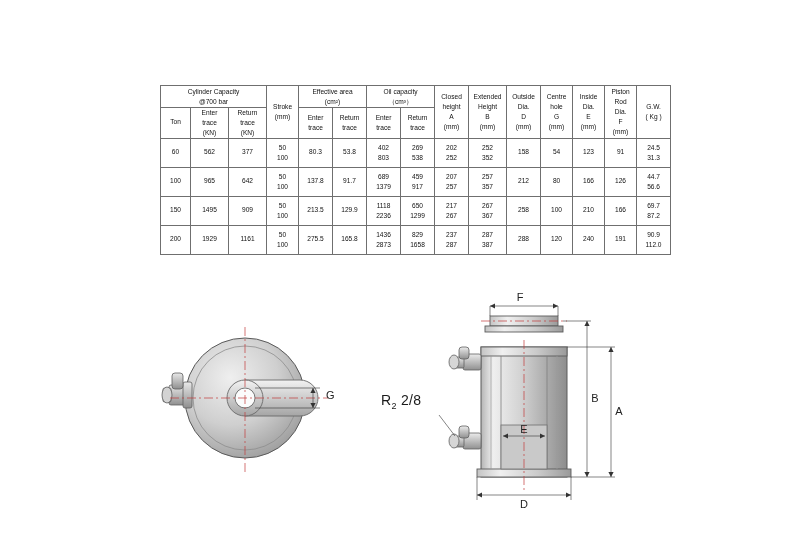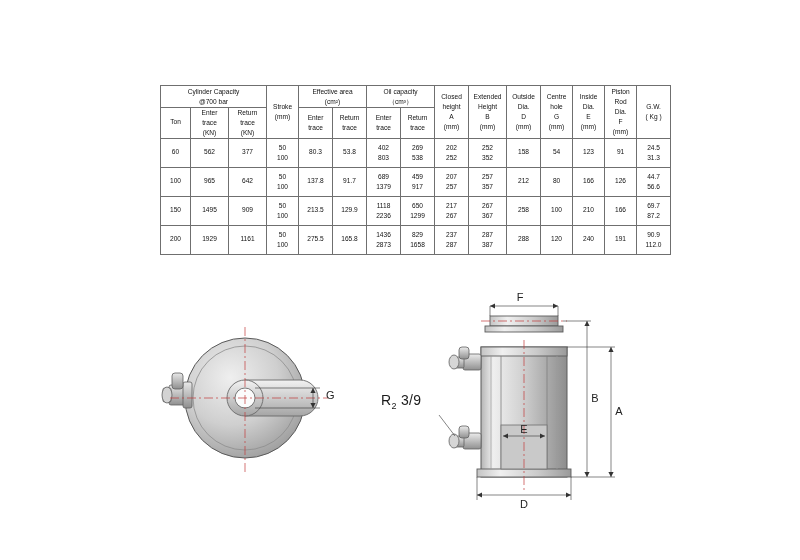--- a/index.html
+++ b/index.html
@@ -484,14 +484,14 @@
       <line x1="172" y1="31" x2="172" y2="187" class="dim"></line>
       <path d="M172 31 l-2.6 5 h5.2 z" fill="#333"></path>
       <path d="M172 187 l-2.6 -5 h5.2 z" fill="#333"></path>
       <line x1="148" y1="31" x2="176" y2="31" class="dim"></line>
       <text x="180" y="112" class="lbl" text-anchor="middle">B</text>
     </g>
   </svg>
 </div>
 
 <div class="r2-label">
-  <span>R</span><sub>2</sub>&nbsp;<span>3/9</span>
+  <span>R</span><sub>2</sub>&nbsp;<span>2/8</span>
 </div>
 
 </body></html>

